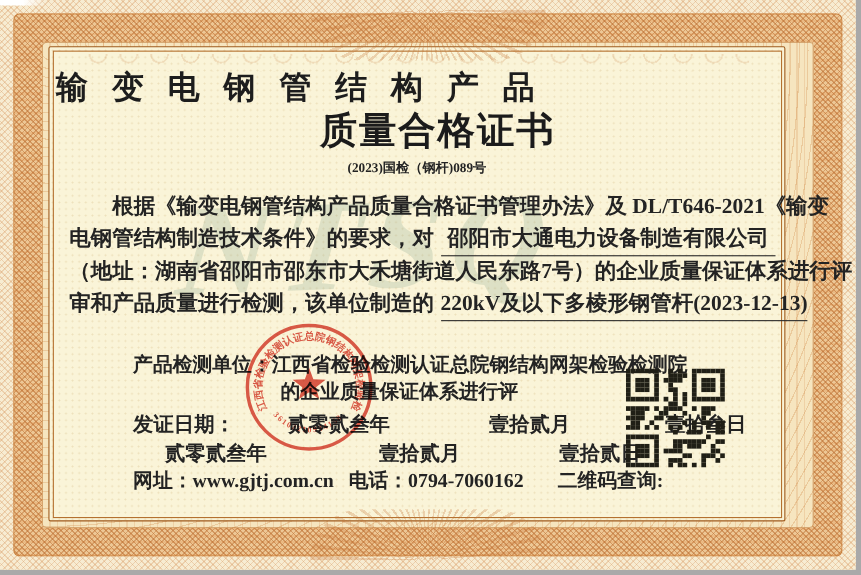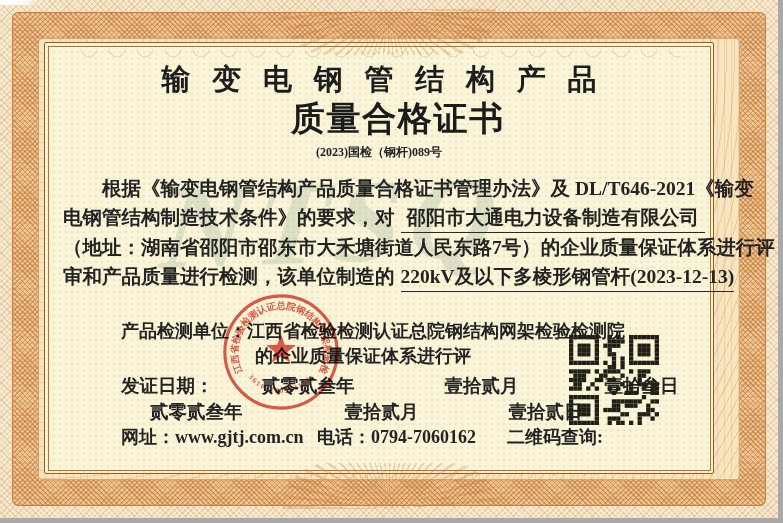--- a/index.html
+++ b/index.html
@@ -32,21 +32,21 @@
     background-image:radial-gradient(rgba(205,175,115,.30) 0.6px, transparent 1.2px);
     background-size:6px 6px;}
   .frame::before{content:'';position:absolute;inset:2.5px;border:1px solid #b4712f;pointer-events:none;}
   .content{position:absolute;inset:4px 6px;color:#232323;}
   .garland{position:absolute;top:2px;left:26px;right:26px;height:16px;opacity:.75;
     background:repeating-radial-gradient(circle at 12px 0px, transparent 0 7px, rgba(200,130,70,.30) 7px 8.5px, transparent 8.5px 20px);
     background-size:28px 16px;}
   .watermark{position:absolute;left:112px;top:108px;font-size:118px;font-weight:700;font-style:italic;
     letter-spacing:8px;color:rgba(146,172,148,.28);transform:skewX(-8deg) rotate(-2deg);pointer-events:none;z-index:0;}
 
-  .title1{position:absolute;top:13px;left:0;right:0;text-align:center;font-size:29px;font-weight:700;color:#1d1d1d;z-index:1;}
+  .title1{position:absolute;top:13px;left:0;right:0;font-size:29px;font-weight:700;color:#1d1d1d;z-index:1;}
   .title1 span{letter-spacing:.75em;margin-right:-.75em;}
   .title2{position:absolute;top:49px;left:0;right:0;text-align:center;font-size:34px;font-weight:700;color:#1b1b1b;z-index:1;}
   .title2 span{letter-spacing:.05em;margin-right:-.05em;margin-left:36px;}
   .serial{position:absolute;top:97px;left:0;right:0;text-align:center;font-size:12px;font-weight:600;z-index:1;}
 
   .para{position:absolute;top:127px;left:12px;right:2px;font-size:19.5px;font-weight:600;line-height:29px;z-index:1;}
   .line{white-space:nowrap;}
   .indent{text-indent:39px;}
   .flexline{display:flex;}
   .flexline > span:first-child{white-space:pre;padding-right:6px;flex:none;}

